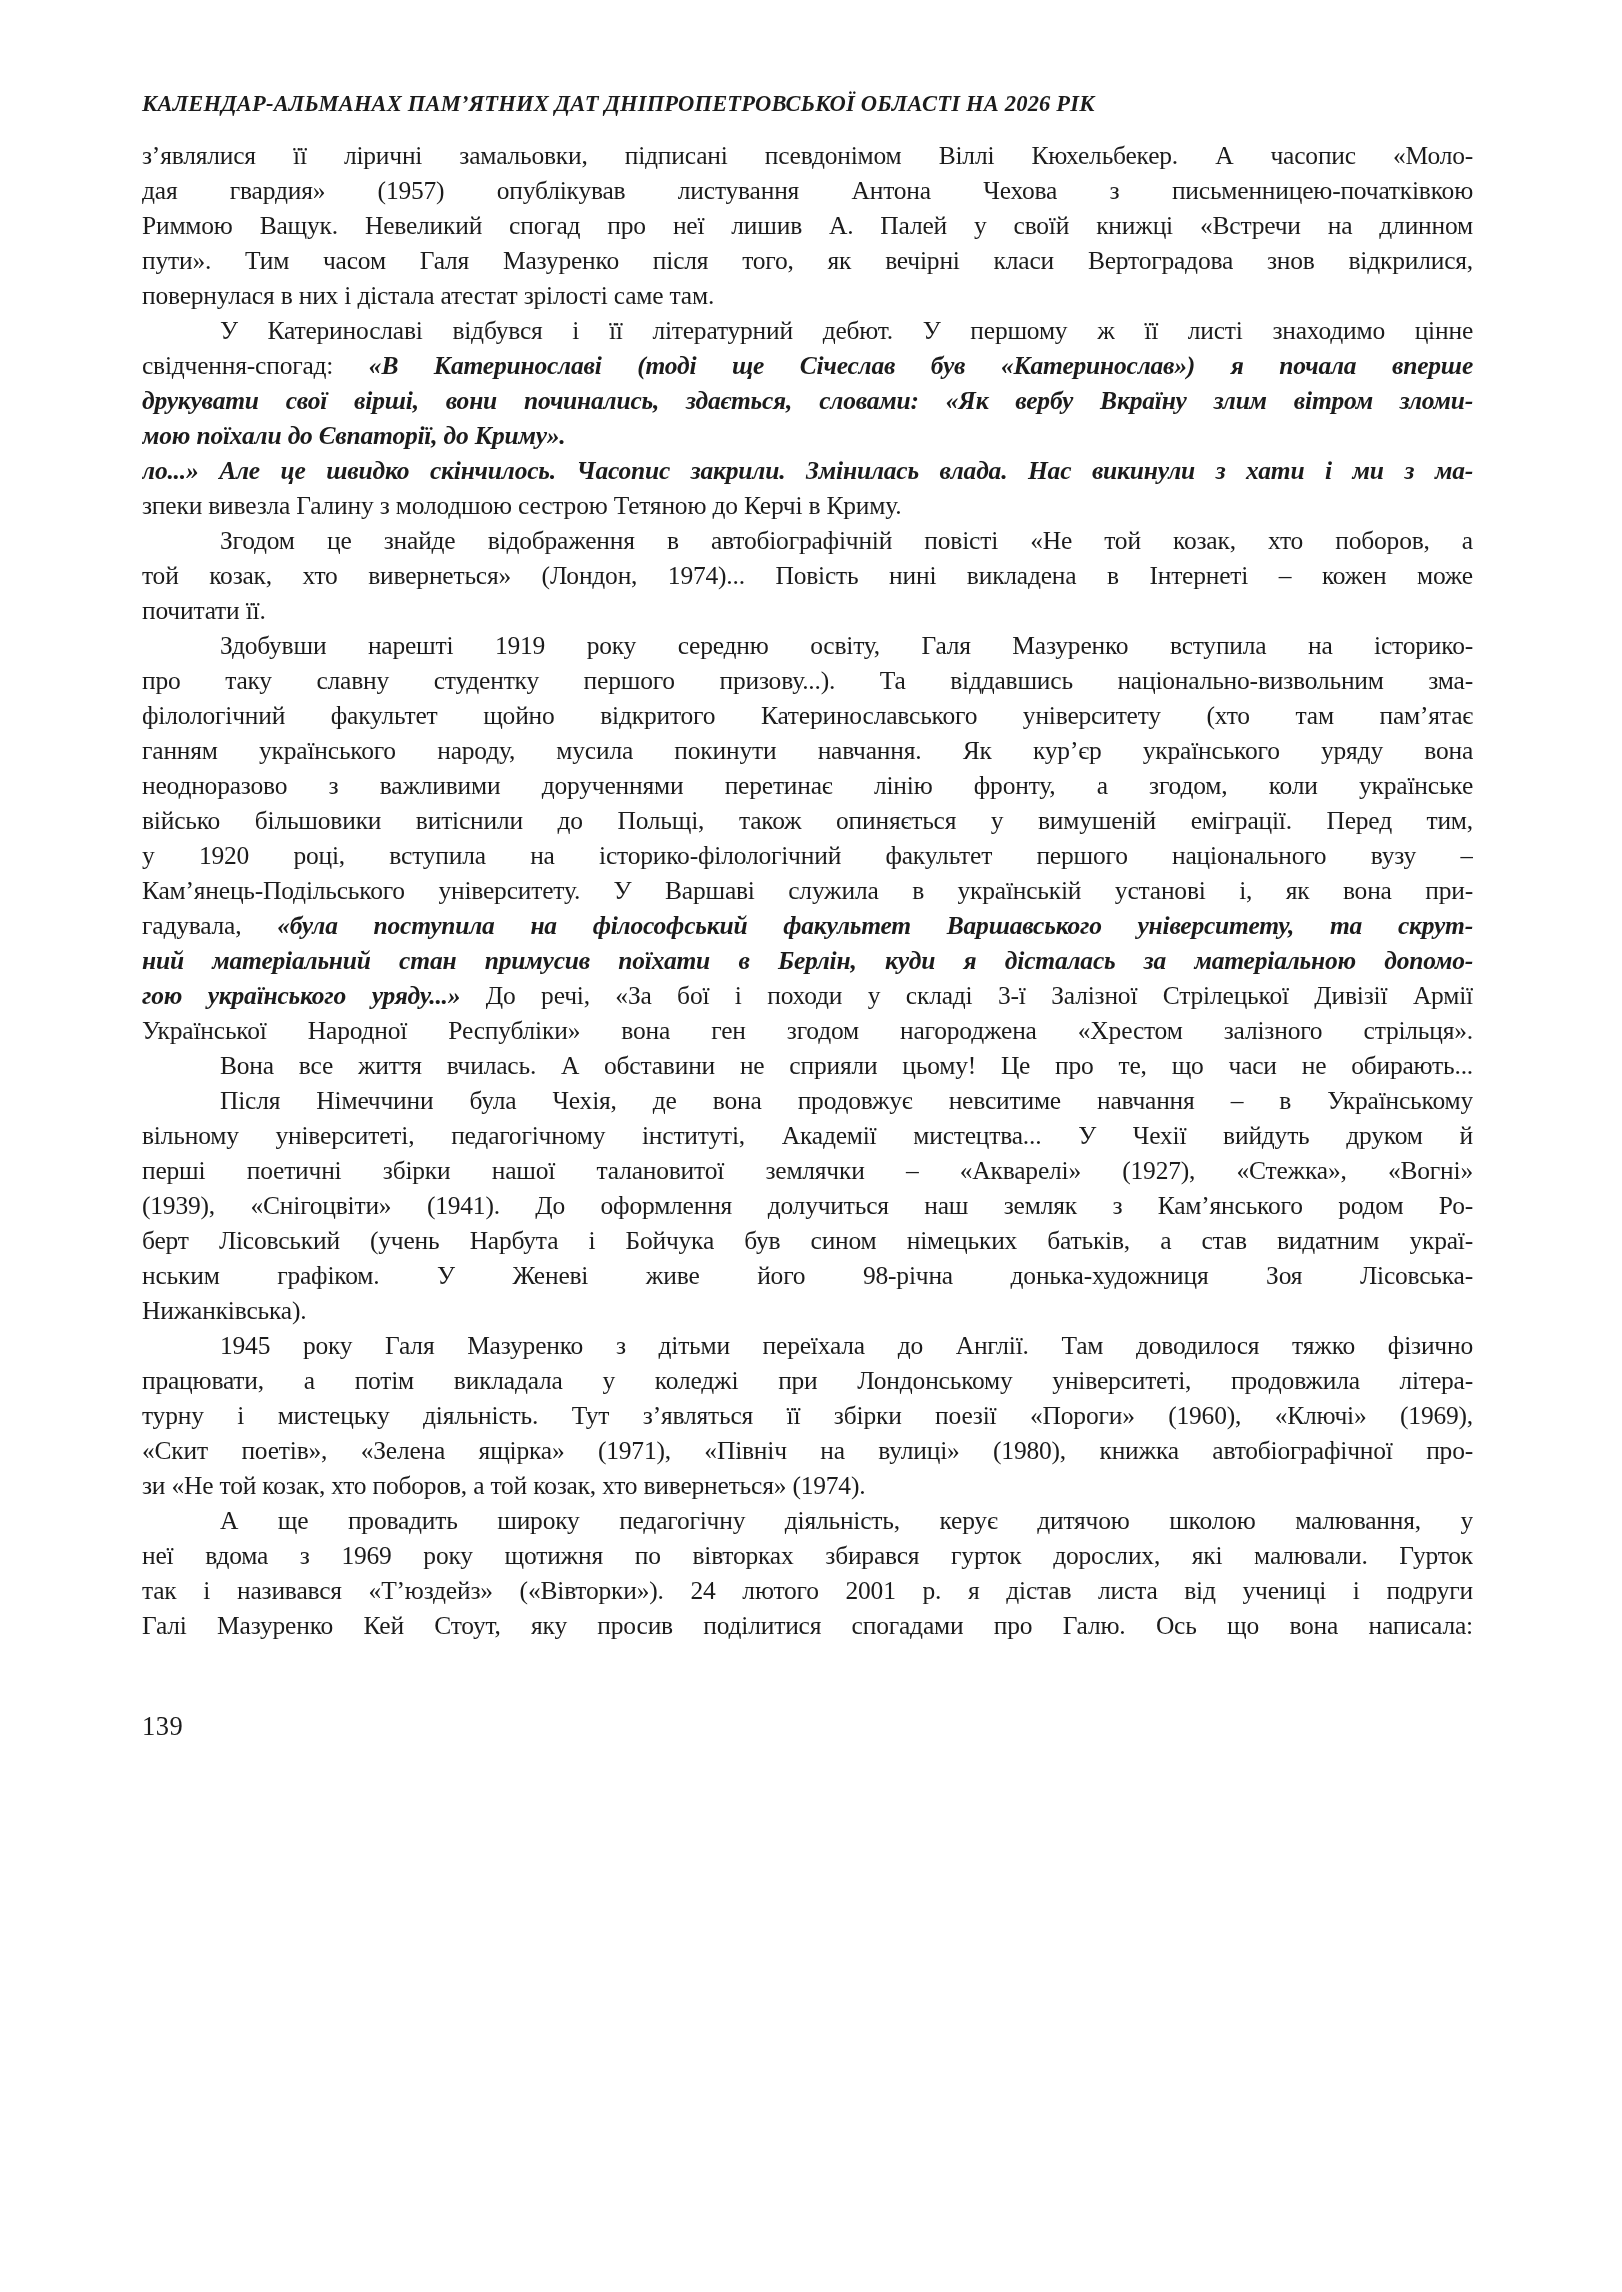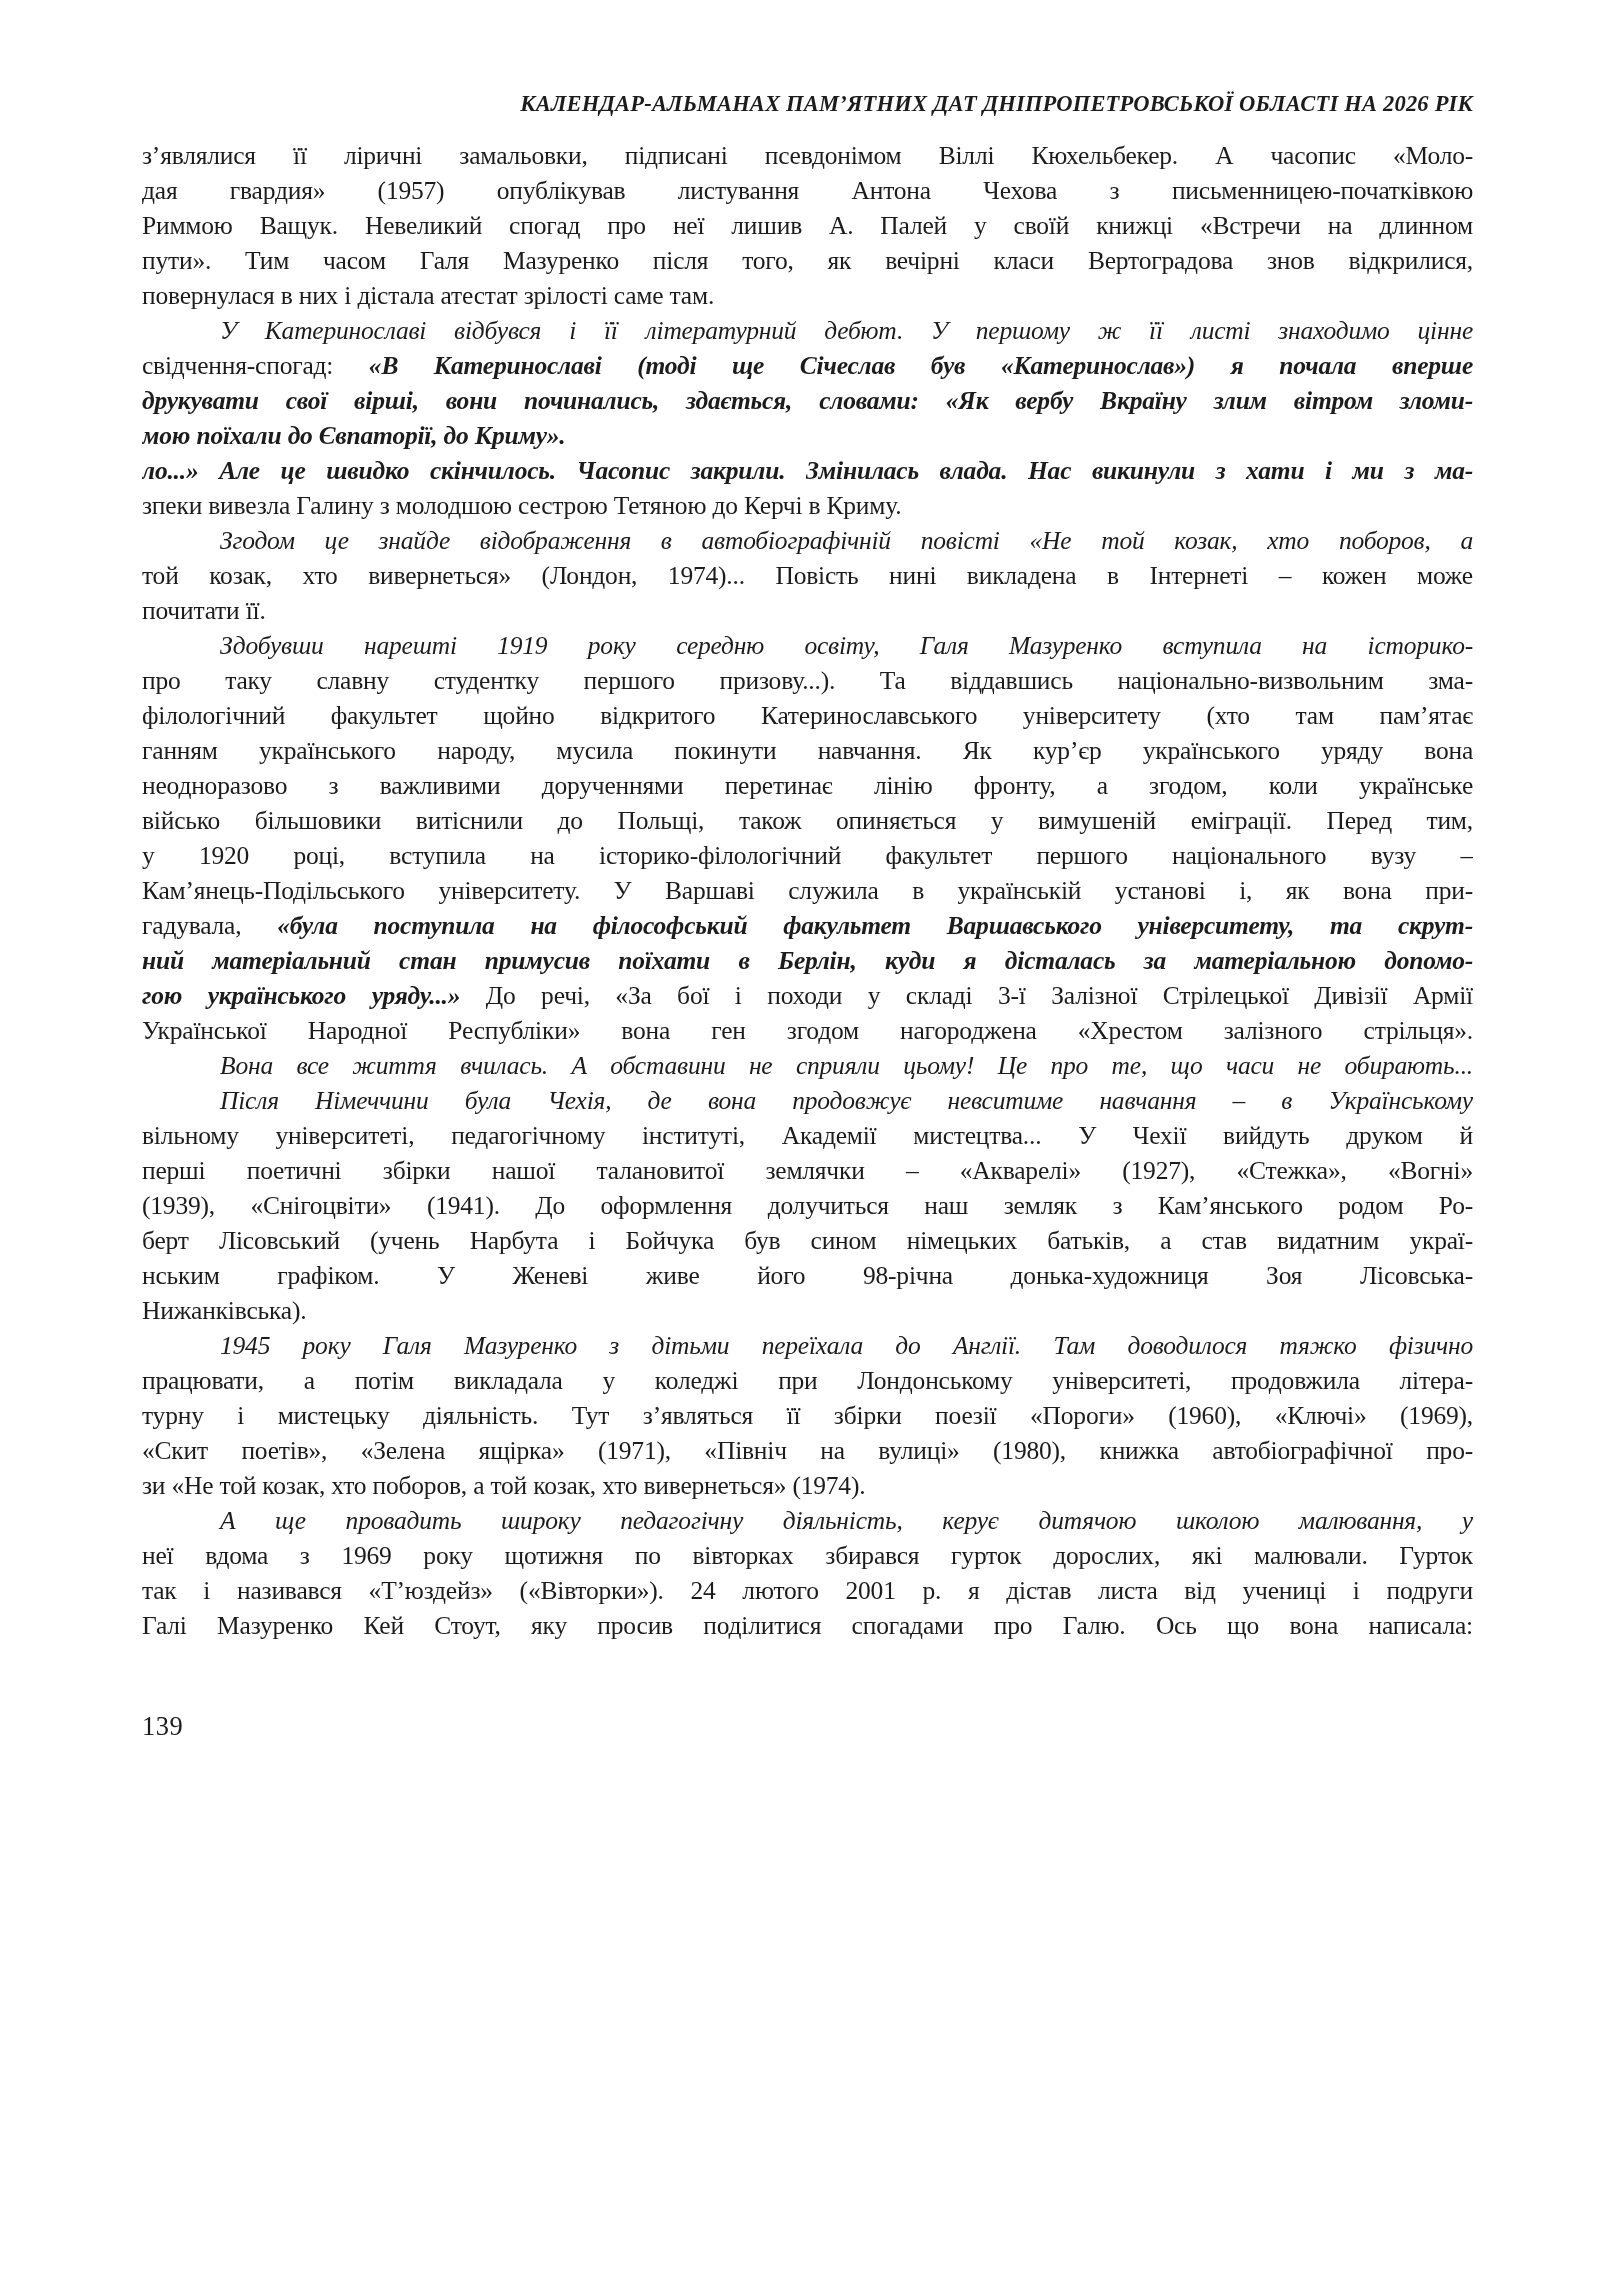--- a/index.html
+++ b/index.html
@@ -14,21 +14,21 @@
     background: #ffffff;
     font-family: "Liberation Serif", "DejaVu Serif", serif;
     color: #1c1c1c;
     overflow: hidden;
   }
   .running-header {
     position: absolute;
     top: 91px;
     left: 142px;
     width: 1331px;
-    text-align: right;
+    text-align: left;
     font-style: italic;
     font-weight: bold;
     font-size: 22.5px;
     letter-spacing: 0.2px;
     white-space: nowrap;
   }
   .text-block {
     position: absolute;
     top: 138px;
     left: 142px;
@@ -41,21 +41,21 @@
     height: 35px;
     line-height: 35px;
     overflow: hidden;
     text-align: justify;
     text-align-last: justify;
   }
   .line.natural {
     text-align: left;
     text-align-last: left;
   }
-  .line.indent { text-indent: 78px; font-style: italic; }
+  .line.indent { text-indent: 78px; }
   .it { font-style: italic; font-weight: bold; }
   .page-number {
     position: absolute;
     top: 1711px;
     left: 142px;
     width: 1331px;
     text-align: left;
     font-size: 26.5px;
     letter-spacing: 0.5px;
   }

